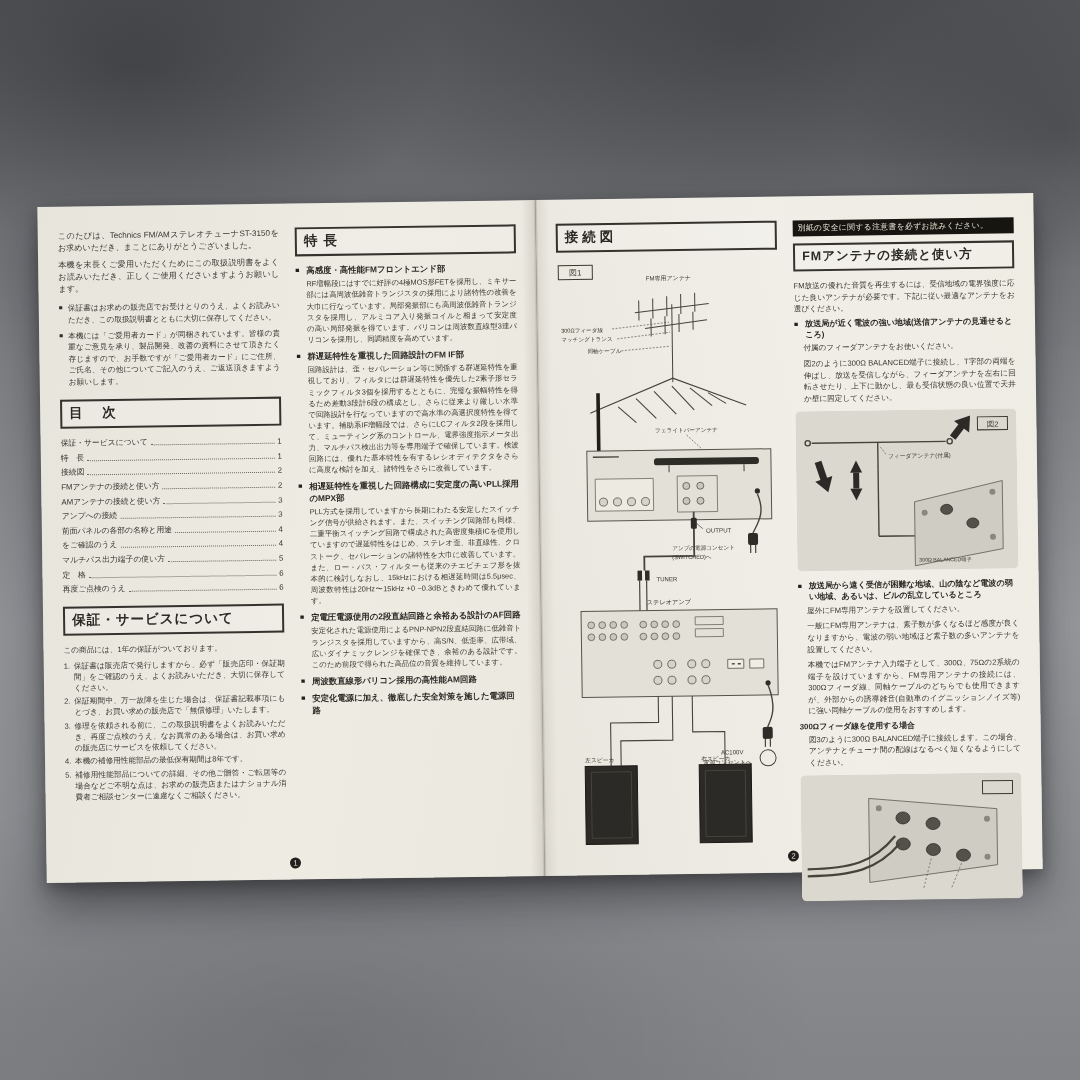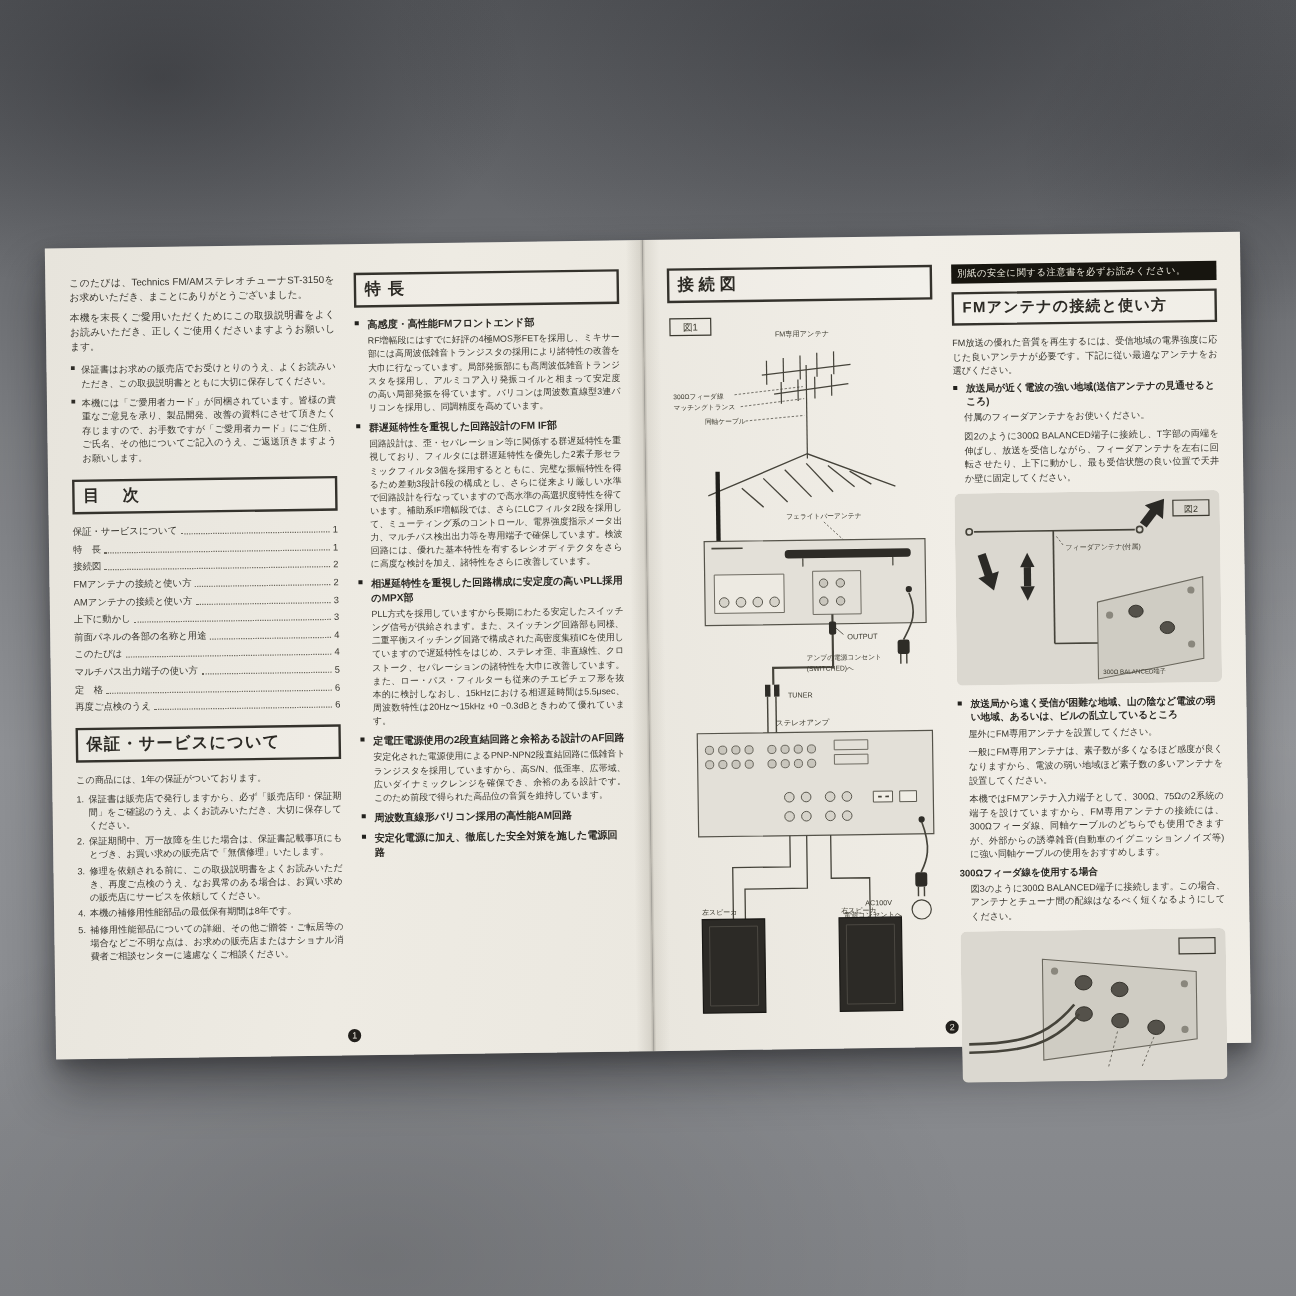--- a/index.html
+++ b/index.html
@@ -84,31 +84,31 @@
                 <span>FMアンテナの接続と使い方</span>
                 <span class="toc-dots"></span>
                 <span>2</span>
               </div>
             <div class="toc-row">
                 <span>AMアンテナの接続と使い方</span>
                 <span class="toc-dots"></span>
                 <span>3</span>
               </div>
             <div class="toc-row">
-                <span>上下に動かし</span>
+                <span>アンプへの接続</span>
                 <span class="toc-dots"></span>
                 <span>3</span>
               </div>
             <div class="toc-row">
                 <span>前面パネルの各部の名称と用途</span>
                 <span class="toc-dots"></span>
                 <span>4</span>
               </div>
             <div class="toc-row">
-                <span>このたびは</span>
+                <span>をご確認のうえ</span>
                 <span class="toc-dots"></span>
                 <span>4</span>
               </div>
             <div class="toc-row">
                 <span>マルチパス出力端子の使い方</span>
                 <span class="toc-dots"></span>
                 <span>5</span>
               </div>
             <div class="toc-row">
                 <span>定　格</span>

